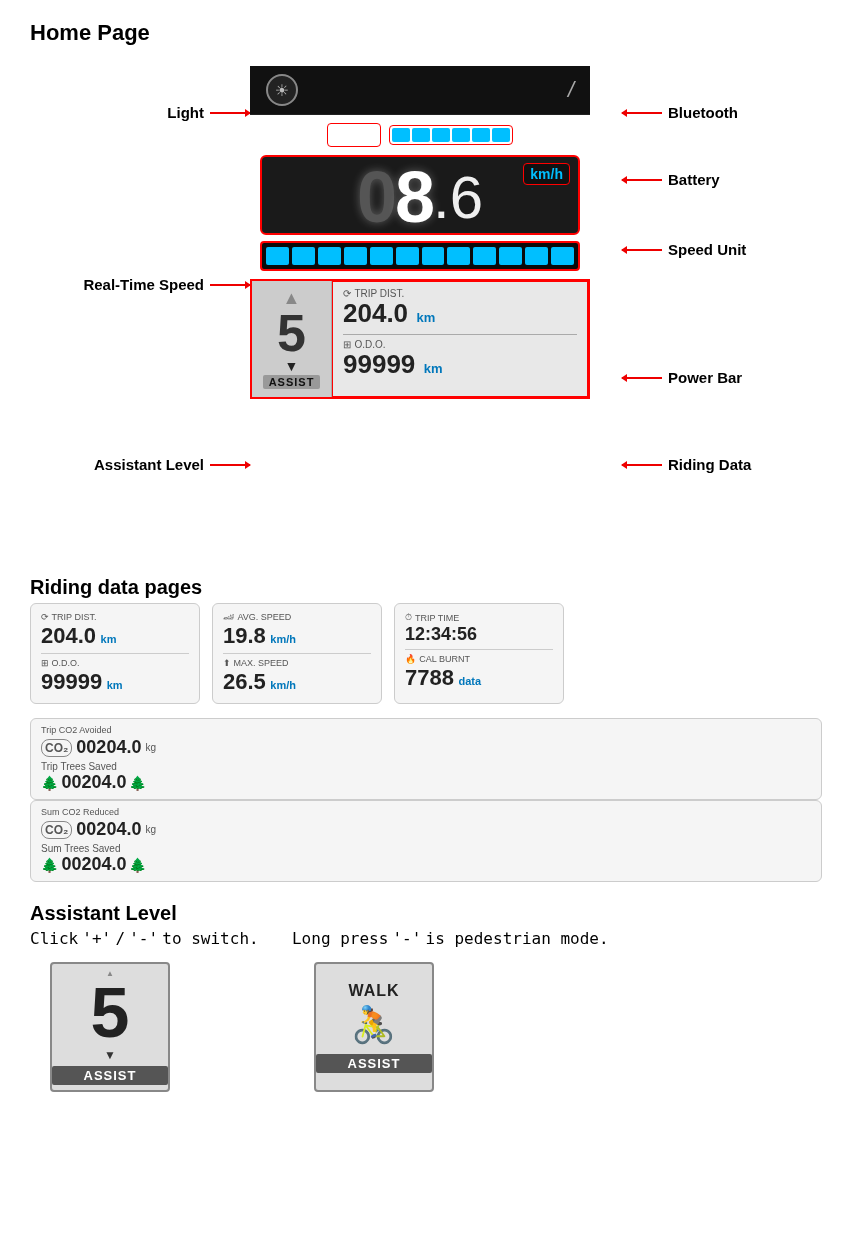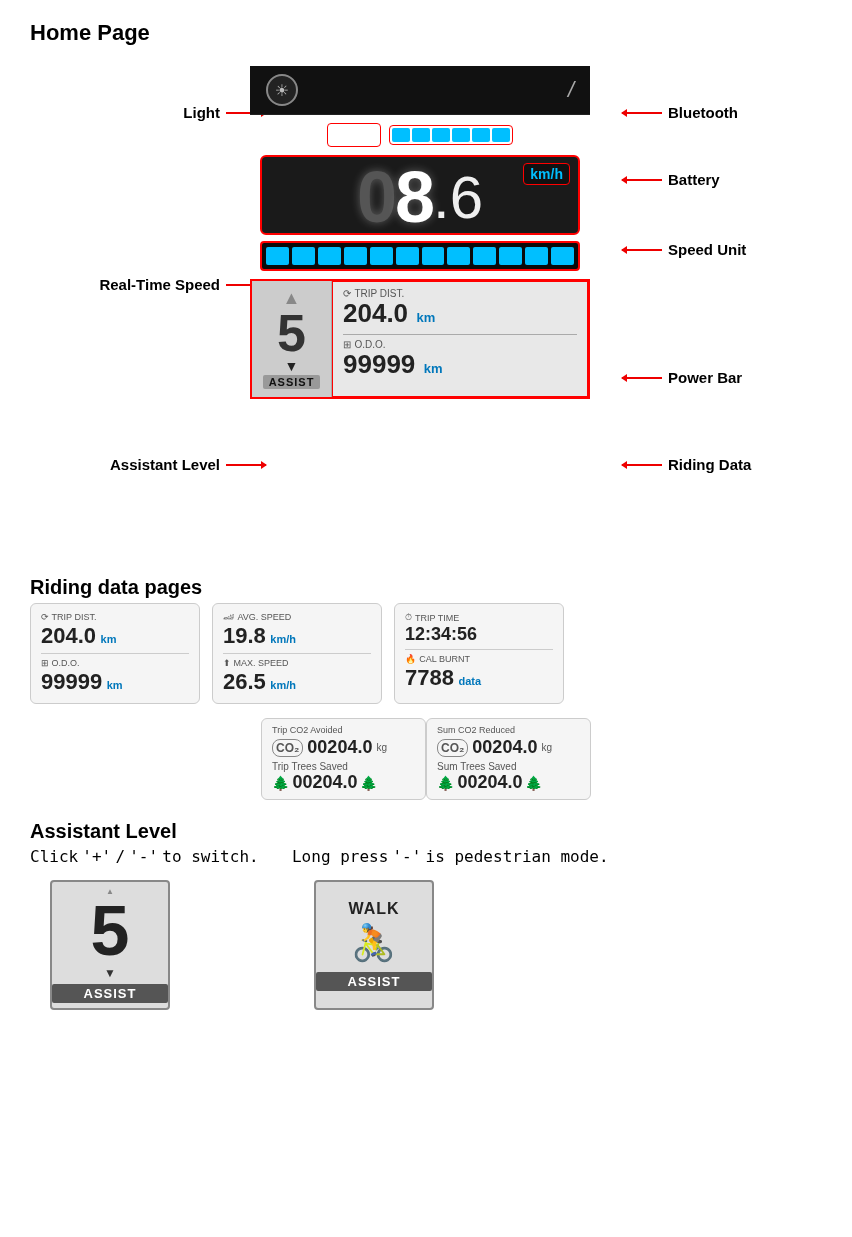--- a/index.html
+++ b/index.html
@@ -246,20 +246,21 @@
       border-top: 1px solid #ccc;
       margin: 4px 0;
     }
 
     
     .co2-row {
       display: flex;
       gap: 0;
       margin-bottom: 20px;
       justify-content: center;
+      flex-direction: column;
     }
     .co2-card {
       border: 1.5px solid #ccc;
       border-radius: 6px;
       padding: 6px 10px;
       background: #f5f5f5;
       min-width: 165px;
     }
     .co2-card-title {
       font-size: 9px;
@@ -449,21 +450,21 @@
     }
   </style>
 </head>
 <body>
 
 <h1 class="page-title">Home Page</h1>
 
 <div class="home-section">
   <div style="position:relative; height: 480px;">
 
-    <div style="position:absolute; left:16px; top:0; width:220px; height:100%;text-decoration:underline;">
+    <div style="position:absolute; left:0; top:0; width:220px; height:100%;text-decoration:underline;">
 
       <div style="position:absolute; top:38px; right:0; display:flex; align-items:center;">
         <span class="anno-text-left">Light</span>
         <div class="arrow-line-left"></div>
       </div>
 
       <div style="position:absolute; top:210px; right:0; display:flex; align-items:center;">
         <span class="anno-text-left">Real-Time Speed</span>
         <div class="arrow-line-left"></div>
       </div>

